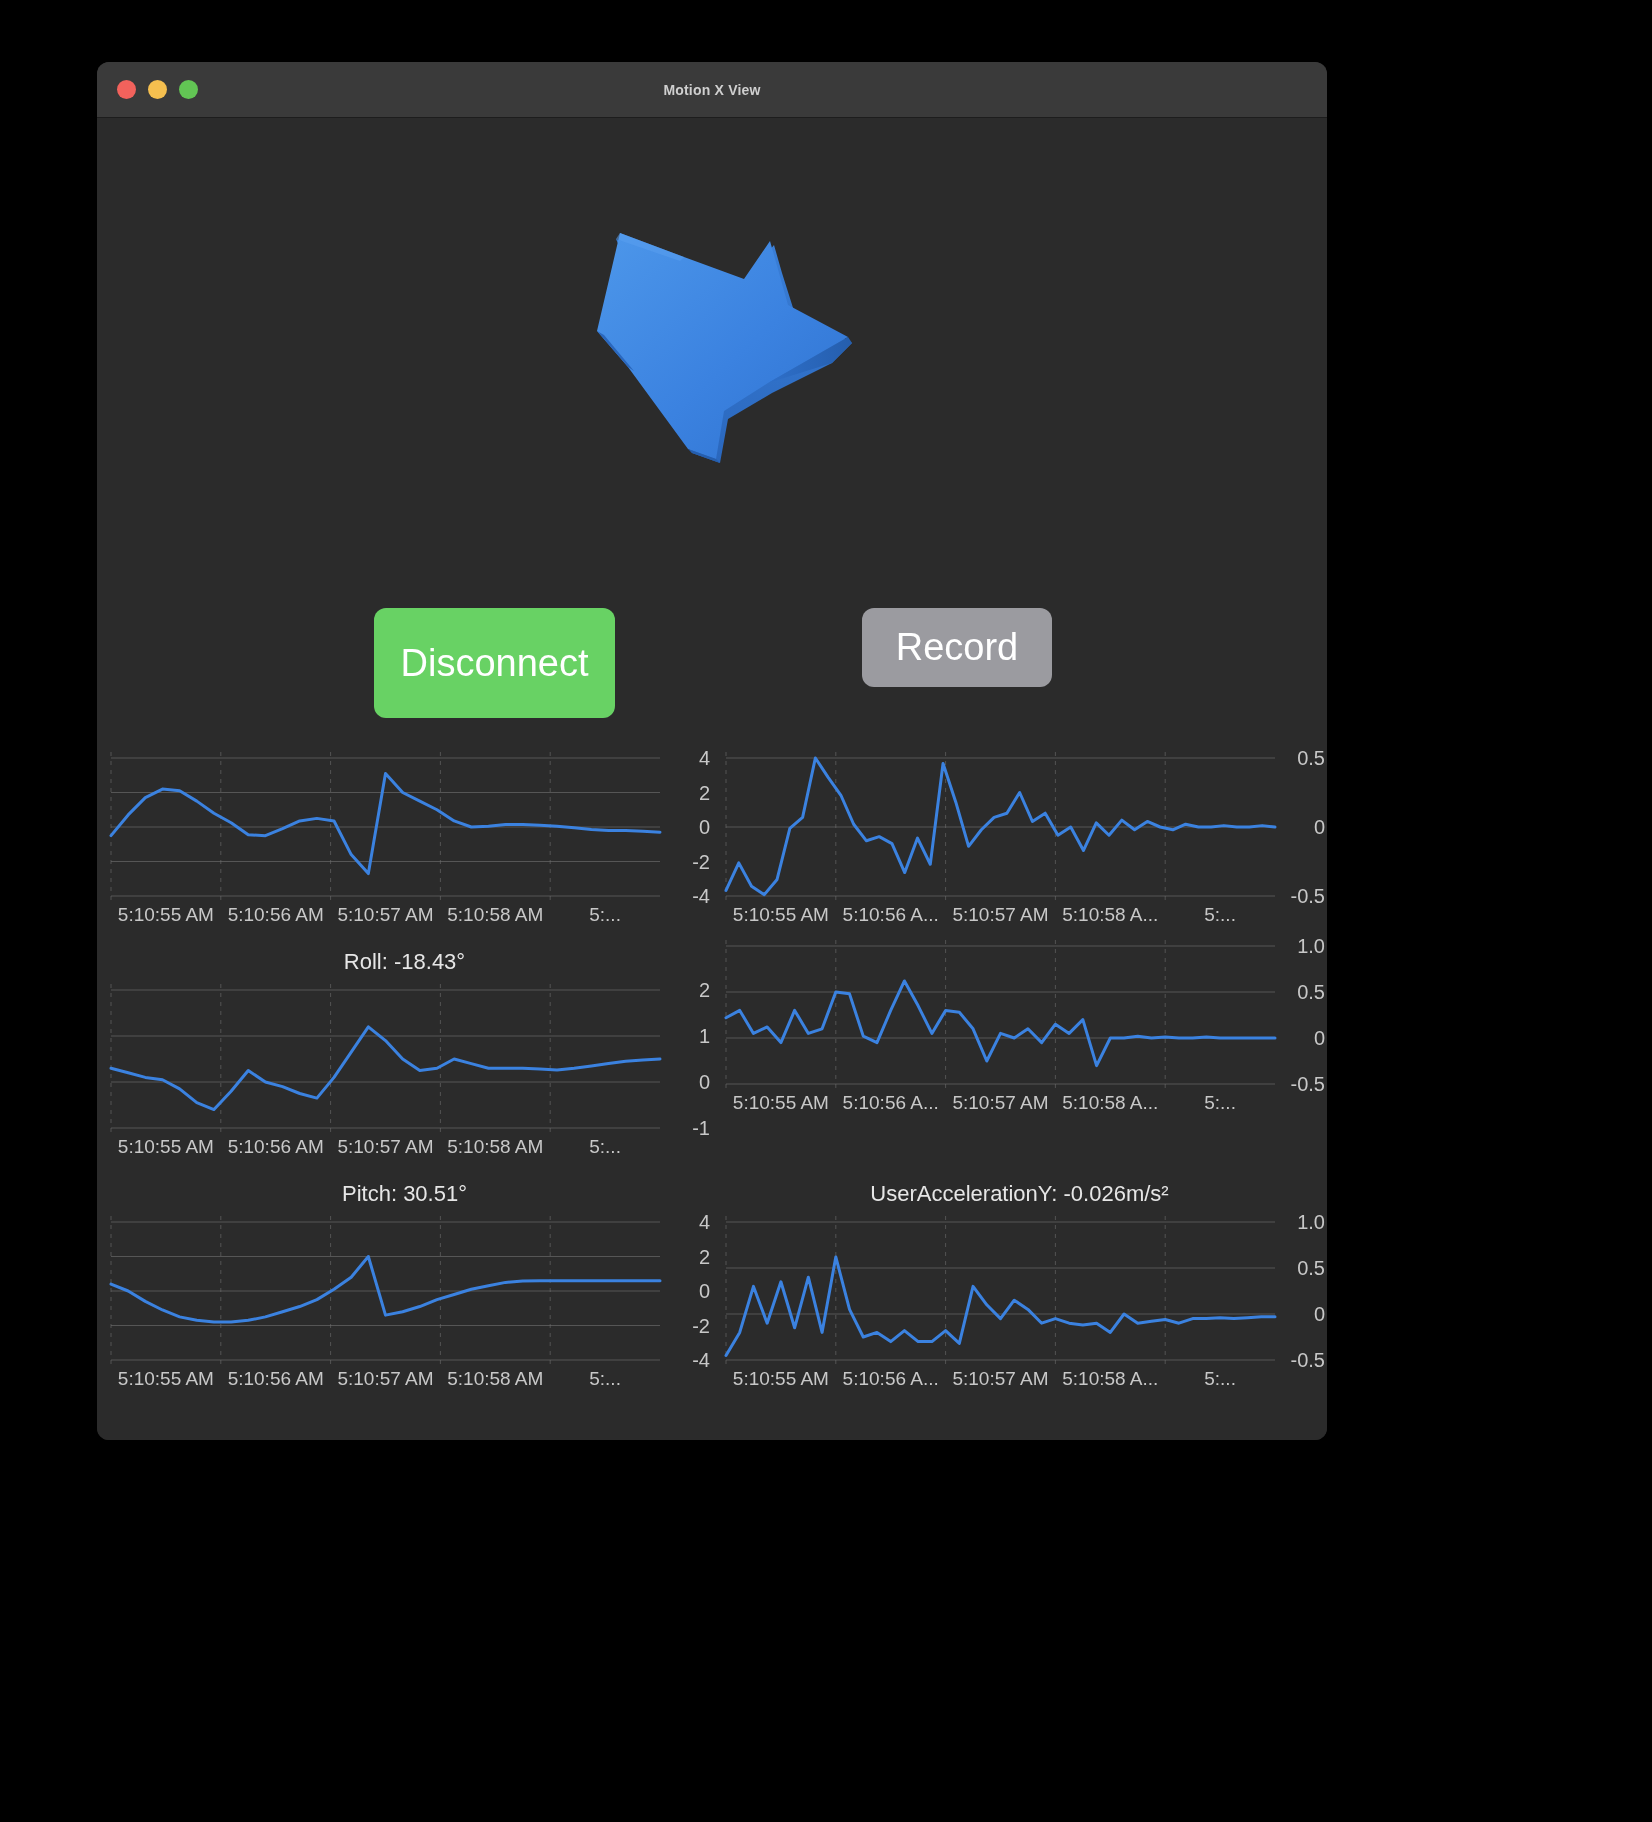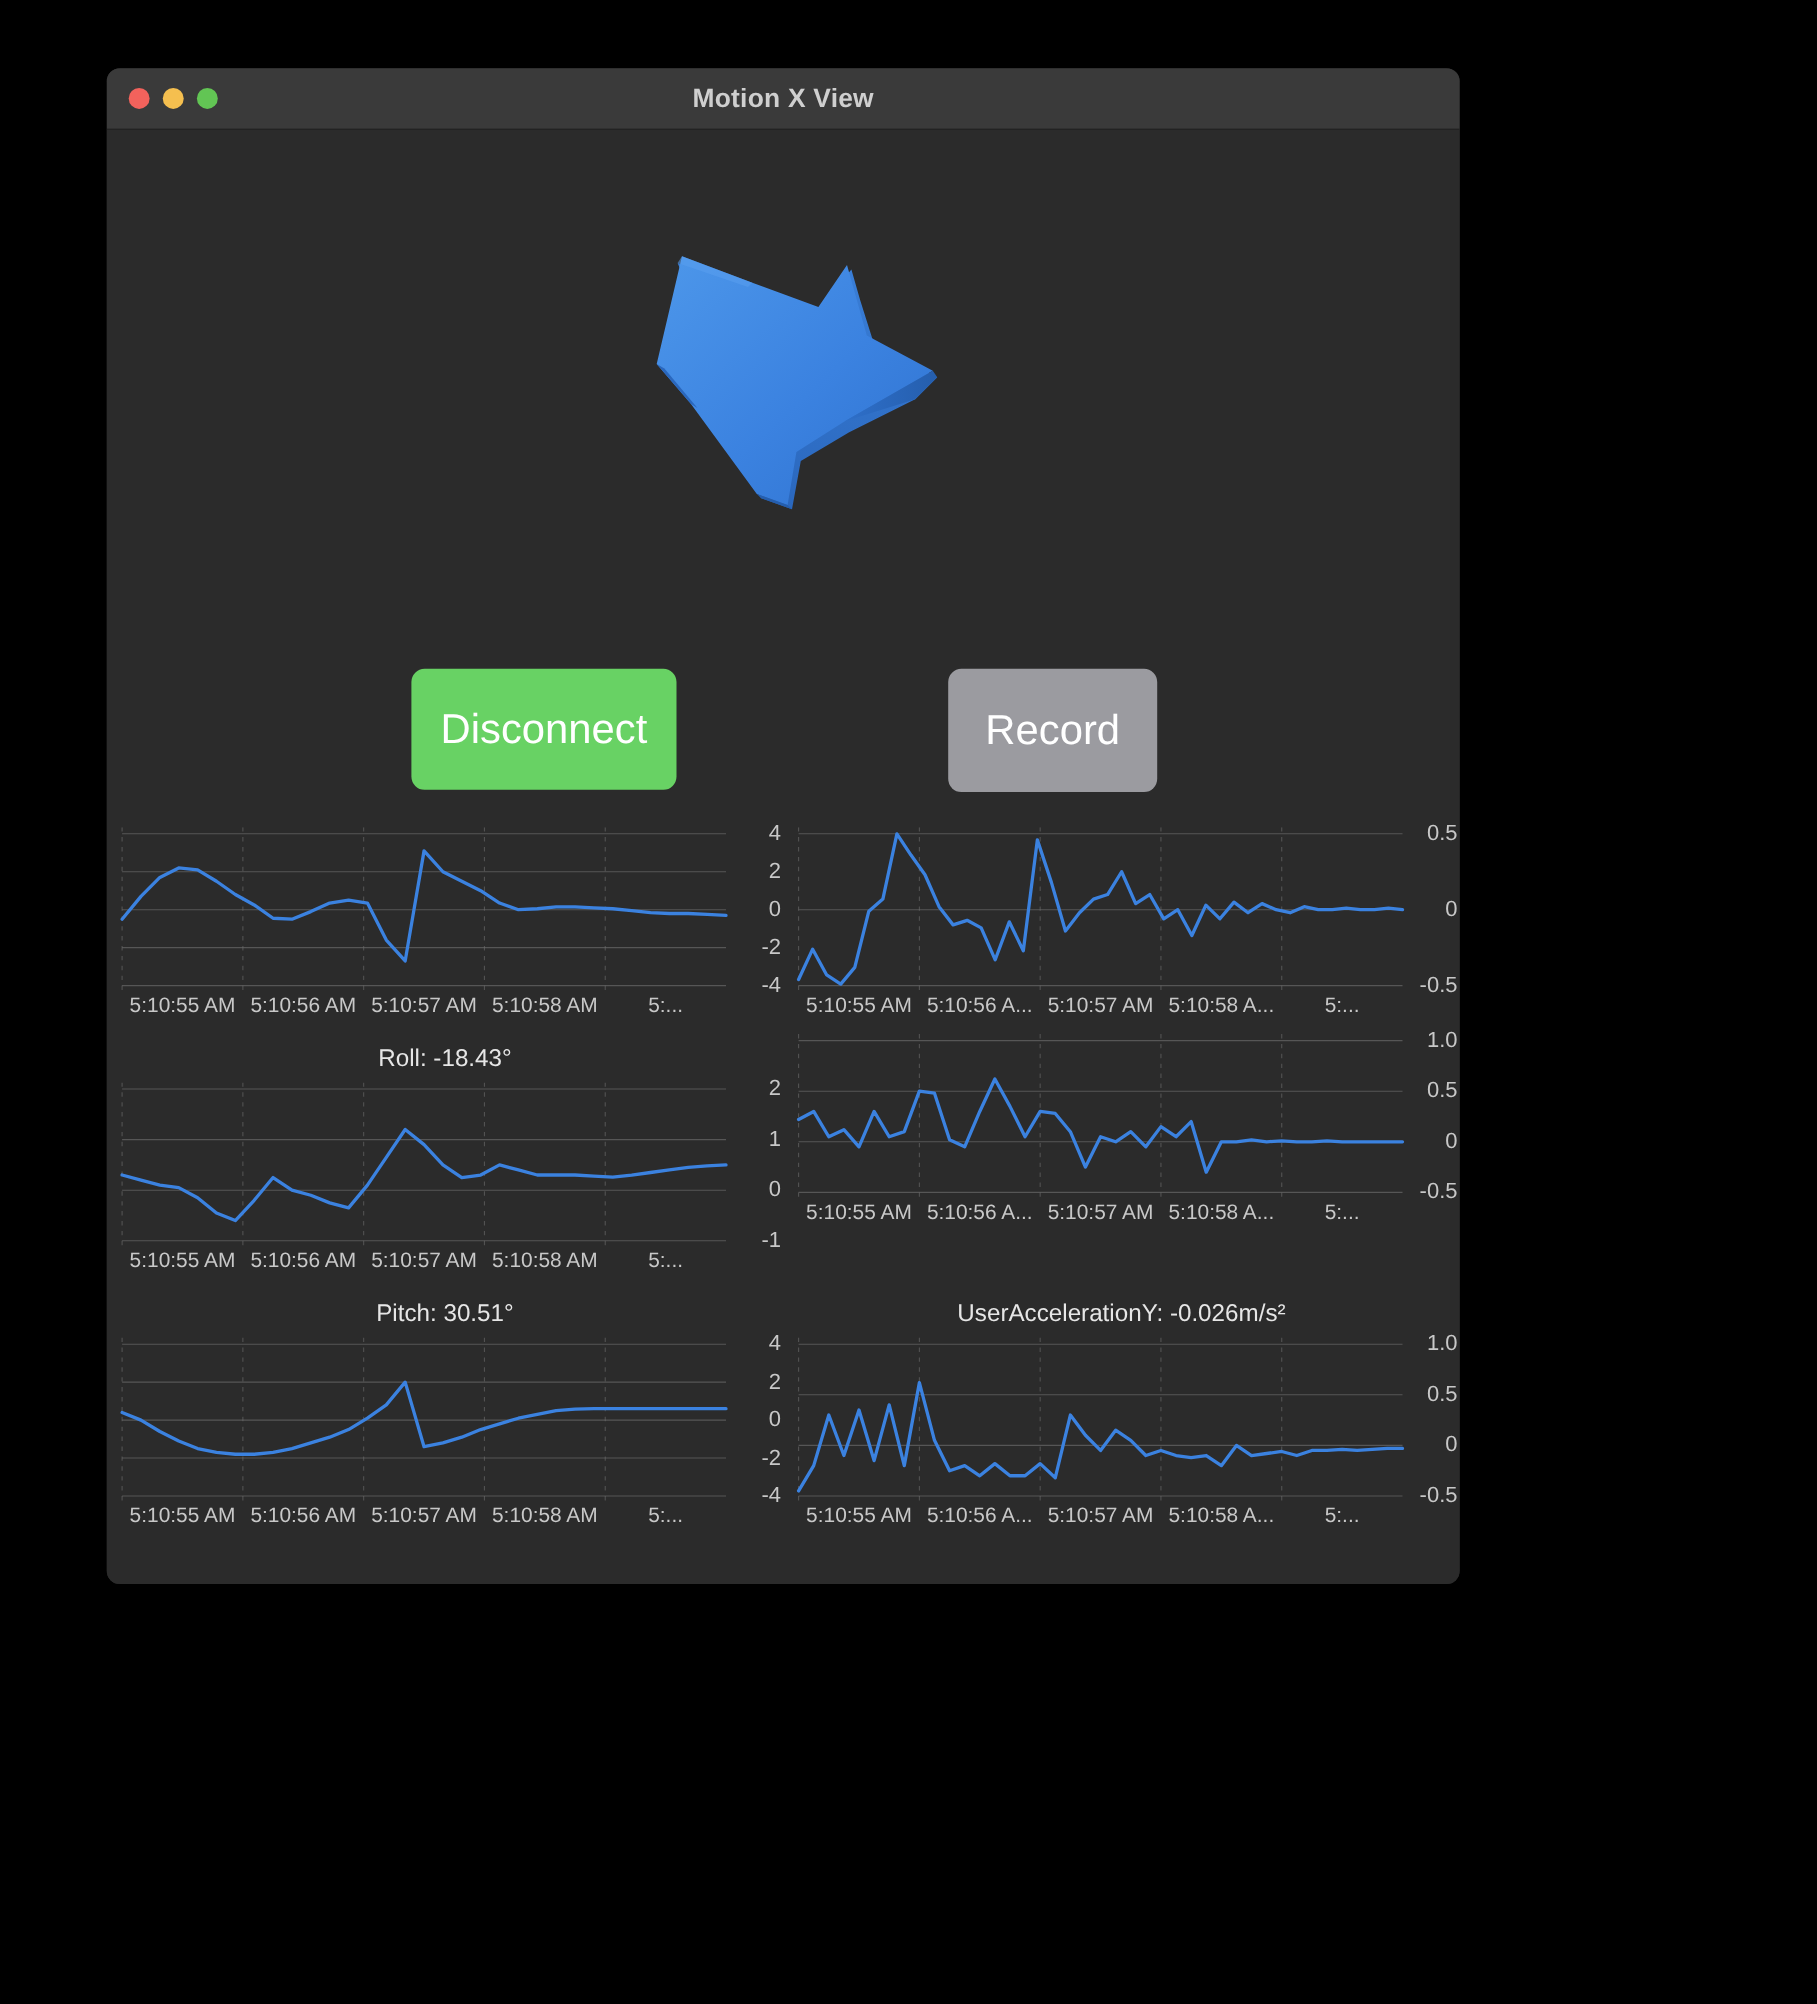--- a/index.html
+++ b/index.html
@@ -25,21 +25,21 @@
     border-bottom: 1px solid #1d1d1d;
     display: flex; align-items: center;
   }
   .traffic { display: flex; gap: 12px; margin-left: 20px; }
   .dot { width: 19px; height: 19px; border-radius: 50%; display: block; }
   .dot.close  { background: #f2625c; }
   .dot.min    { background: #f5bf4f; }
   .dot.zoom   { background: #62c554; }
   .win-title {
     position: absolute; left: 0; right: 0; text-align: center;
-    font-size: 24px; font-weight: bold; color: #cfcfcf;
+    font-size: 14px; font-weight: bold; color: #cfcfcf;
     letter-spacing: .2px;
   }
   .content { position: relative; width: 100%; height: 1322px; background: #2b2b2b; text-decoration: underline; }
 
   .arrow-stage {
     position: relative; width: 100%; height: 480px;
     display: flex; align-items: center; justify-content: center;
   }
   .arrow-stage svg { display:block; }
 
@@ -57,21 +57,21 @@
     font-size: 38px;
     display: flex; align-items: center; justify-content: center;
     pointer-events: auto;
     cursor: pointer;
   }
   .btn-disconnect {
     left: 277px; top: 12px; width: 241px; height: 110px;
     background: #68d264;
   }
   .btn-record {
-    left: 765px; top: 12px; width: 190px; height: 112px;
+    left: 765px; top: 12px; width: 190px; height: 79px;
     background: #9b9ba0;
   }
 
   .charts { position: absolute; left: 0; top: 590px; right: 0; }
   .chart-row { display: flex; width: 100%; height: 232px; }
   .chart-cell { width: 50%; position: relative; }
 
   .chart-title {
     text-align: center;
     font-size: 22px;

